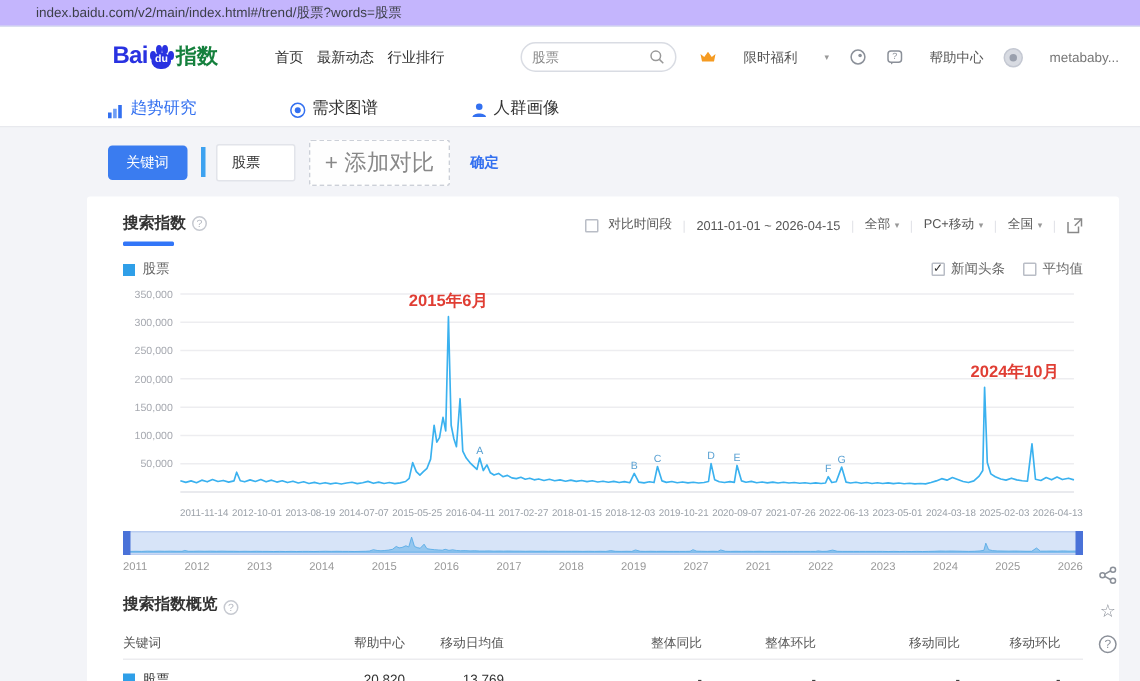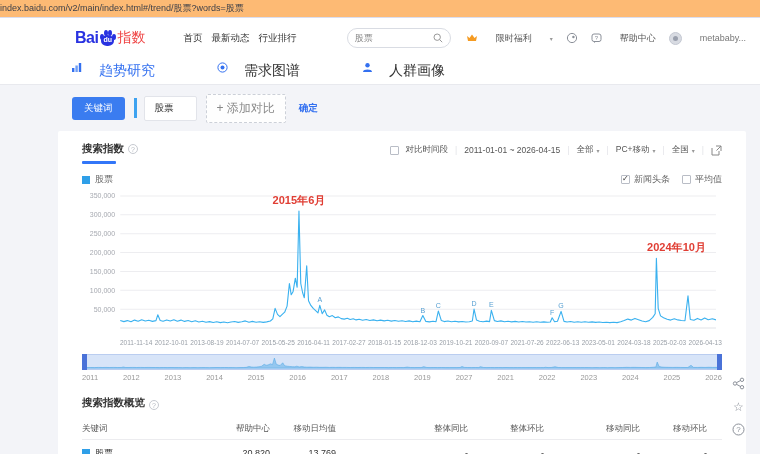--- a/index.html
+++ b/index.html
@@ -1,41 +1,41 @@
 <!DOCTYPE html>
 <html><head>
 <meta charset="utf-8">
 <style>
 *{margin:0;padding:0;box-sizing:border-box}
 html,body{width:760px;height:454px;overflow:hidden;background:#f3f4f8;font-family:"Liberation Sans",sans-serif}
-.addr{height:18px;background:#fdba74;border-bottom:1px solid #dadef0;font-size:9px;color:#3c3f48;line-height:17px;padding-left:0;white-space:nowrap}
+.addr{height:18px;background:#c4b5fd;border-bottom:1px solid #dadef0;font-size:9px;color:#3c3f48;line-height:17px;padding-left:24px;white-space:nowrap}
 .hdr{height:40px;background:#fff;display:flex;align-items:center;padding:0 14px 0 75px}
 .logo{display:flex;align-items:center;cursor:pointer}
 .logo-bai{font-size:16px;font-weight:bold;color:#2932e1;letter-spacing:-.5px}
 .paw{position:relative;width:17px;height:16px;margin:0 1px}
 .paw .pad{position:absolute;left:2px;top:5px;width:13px;height:11px;background:#2932e1;border-radius:50% 50% 46% 46%}
 .paw .toe{position:absolute;width:4px;height:6px;background:#2932e1;border-radius:50%}
 .paw .du{position:absolute;left:4px;top:6px;font-size:7px;color:#fff;font-weight:bold}
-.logo-suffix{font-size:14px;font-weight:normal;color:#ef4444}
+.logo-suffix{font-size:14px;font-weight:bold;color:#15803d}
 .nav{display:flex;gap:9px;margin-left:38px;font-size:9.5px;color:#333}
 .nav span{cursor:pointer}
 .search{margin-left:auto;width:104px;height:20px;border:1px solid #d9dce3;border-radius:10px;display:flex;align-items:center;justify-content:space-between;padding:0 7px;font-size:9px;color:#888;background:#fff}
 .hright{display:flex;align-items:center;gap:13px;margin-left:15px;font-size:9px;color:#555;white-space:nowrap}
 .hitem{display:flex;align-items:center;gap:18px;cursor:pointer}
 .chev{font-size:6px;color:#999}
 .avatar{width:13px;height:13px;border-radius:50%;background:#d8dbe2;border:1px solid #c4c8d2;position:relative}
 .avatar:after{content:"";position:absolute;left:3px;top:3px;width:5px;height:5px;border-radius:50%;background:#9aa0ad}
 .tabs{height:27px;background:#fff;border-bottom:1px solid #e8e9ee;display:flex;align-items:center;padding-left:72px;gap:62px}
-.tab{display:flex;align-items:flex-start;gap:16px;font-size:14px;color:#344;cursor:pointer}
+.tab{display:flex;align-items:flex-end;gap:4px;font-size:11px;color:#344;cursor:pointer}
 .tab .tlbl{color:#3370f0}
 .kbar{display:flex;align-items:center;margin:8px 14px 8px 58px;padding-left:14px;height:30px}
 .kw-btn{background:#3a7cf0;color:#fff;font-size:9.5px;padding:5px 12px;border-radius:3px;cursor:default}
 .kdiv{width:3px;height:20px;background:#3da2f0;margin:0 7px 0 9px}
 .kw-chip{background:#fff;border:1px solid #e2e4ea;border-radius:2px;font-size:9.5px;color:#333;padding:5px 22px 5px 10px;cursor:text}
-.add-cmp{margin-left:9px;border:1px dashed #ccd0d8;border-radius:2px;font-size:12px;color:#888;padding:5px 10px;background:#fefefe;cursor:pointer}
+.add-cmp{margin-left:9px;border:1px dashed #ccd0d8;border-radius:2px;font-size:15px;color:#888;padding:5px 10px;background:#fefefe;cursor:pointer}
 .confirm{margin-left:13px;color:#3370f0;font-size:9.5px;font-weight:bold;cursor:pointer}
 .card{background:#fff;margin:0 14px 0 58px;border-radius:2px;padding:0 24px 8px;position:relative}
 .sec-head{display:flex;align-items:flex-start;padding-top:11px}
 .sec-title{font-size:10.5px;font-weight:bold;color:#333;display:flex;align-items:center;gap:4px}
 .t-underline{width:34px;height:3px;background:#3276f8;margin-top:5px;border-radius:1px}
 .qmark{width:10px;height:10px;border-radius:50%;border:1px solid #c6c9d0;color:#b4b8c0;font-size:7px;display:inline-flex;align-items:center;justify-content:center;font-weight:normal}
 .controls{margin-left:auto;display:flex;align-items:center;gap:7px;font-size:8.5px;color:#555;padding-top:2px;white-space:nowrap}
 .vsep{color:#e2e3e8}
 .cbox{width:9px;height:9px;border:1px solid #b9bdc6;border-radius:1px;background:#fff;display:inline-block}
 .cbox.checked{position:relative}

